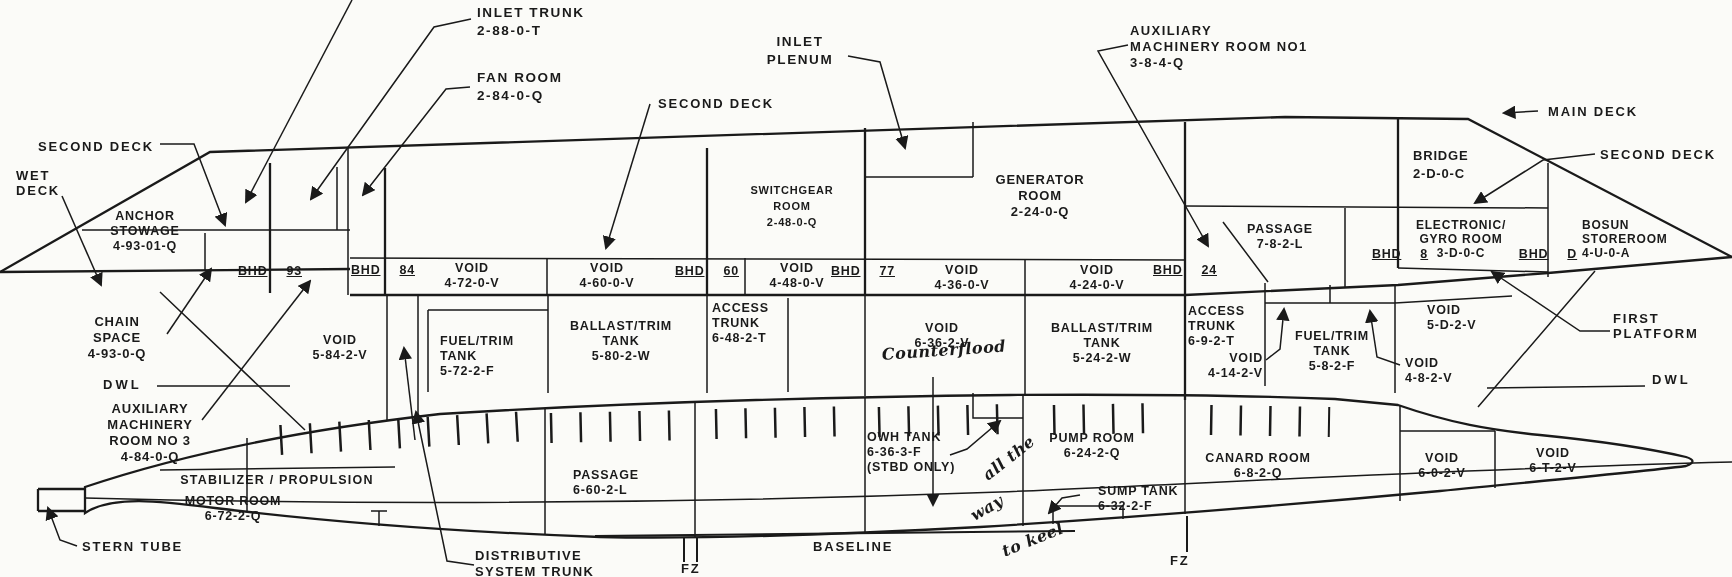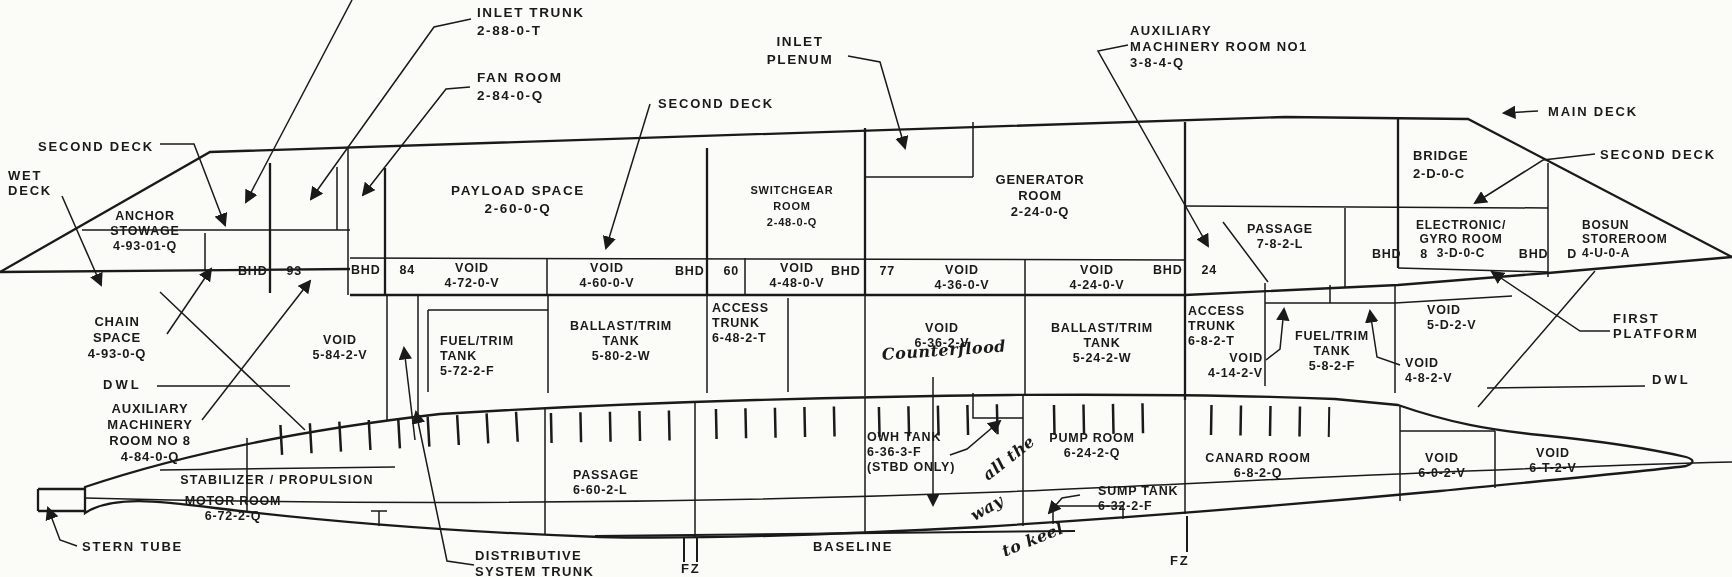--- a/index.html
+++ b/index.html
@@ -5,21 +5,21 @@
   :root{ --ink:#1a1a1a; --paper:#fbfbf8; }
   html,body{margin:0;padding:0;background:var(--paper);}
   #stage{position:relative;width:1732px;height:577px;overflow:hidden;background:var(--paper);}
   svg{position:absolute;left:0;top:0;}
   .lbl{position:absolute;white-space:nowrap;color:var(--ink);
        font:600 12.5px/15px "Liberation Sans",sans-serif;letter-spacing:.8px;}
   .c{transform:translateX(-50%);text-align:center;}
   .r{text-align:right;}
   .big{font-size:13.5px;line-height:18px;letter-spacing:1.6px;}
   .deck{font-size:13px;letter-spacing:1.8px;}
-  .bhd{display:flex;gap:19px;transform:translateX(-50%);}
+  .bhd{display:flex;gap:19px;transform:translateX(-50%);text-decoration:underline;}
   .hw{font:italic 600 16px/18px "DejaVu Serif",serif;letter-spacing:.5px;transform-origin:left center;}
 </style>
 </head>
 <body>
 
 <div id="stage">
 
 <svg width="1732" height="577" viewBox="0 0 1732 577">
   <defs>
     <marker id="ah" viewBox="0 0 10 10" refX="8.5" refY="5" markerWidth="9" markerHeight="9" orient="auto-start-reverse">
@@ -89,21 +89,21 @@
       <path d="M474,565 L447,561 L416,412"></path>
       <path d="M415,440 L404,348"></path>
       <path d="M950,455 L967,449 L1000,421"></path>
       <path d="M1080,495 L1062,498 L1049,513"></path>
       <path d="M933,377 L933,505"></path>
     </g>
   </g>
 </svg>
 
 <div class="lbl deck" style="left:38px;top:139px">SECOND DECK</div>
-<div class="lbl deck" style="left:8px;top:168px">
+<div class="lbl deck" style="left:16px;top:168px">
   <div>WET</div>
       <div>DECK</div>
 </div>
 <div class="lbl deck" style="left:658px;top:96px">SECOND DECK</div>
 <div class="lbl deck" style="left:1548px;top:104px">MAIN DECK</div>
 <div class="lbl deck" style="left:1600px;top:147px">SECOND DECK</div>
 <div class="lbl deck" style="left:1613px;top:311px">
   <div>FIRST</div>
       <div>PLATFORM</div>
 </div>
@@ -131,21 +131,21 @@
   <div>3-8-4-Q</div>
 </div>
 <div class="lbl c" style="left:117px;top:314px;font-size:13px;line-height:16px">
   <div>CHAIN</div>
   <div>SPACE</div>
   <div>4-93-0-Q</div>
 </div>
 <div class="lbl c" style="left:150px;top:401px;font-size:13px;line-height:16px">
   <div>AUXILIARY</div>
   <div>MACHINERY</div>
-  <div>ROOM NO 8</div>
+  <div>ROOM NO 3</div>
   <div>4-84-0-Q</div>
 </div>
 <div class="lbl deck" style="left:82px;top:539px">STERN TUBE</div>
 <div class="lbl" style="left:475px;top:548px;font-size:13px;letter-spacing:1.4px;line-height:16px">
   <div>DISTRIBUTIVE</div>
   <div>SYSTEM TRUNK</div>
 </div>
 
 <div class="lbl bhd" style="left:270px;top:264px">
       <span>BHD</span>
@@ -174,24 +174,20 @@
 <div class="lbl bhd" style="left:1548px;top:247px">
       <span>BHD</span>
       <span>D</span>
     </div>
 
 <div class="lbl c" style="left:145px;top:209px">
   <div>ANCHOR</div>
       <div>STOWAGE</div>
       <div>4-93-01-Q</div>
 </div>
-<div class="lbl c big" style="left:518px;top:182px">
-  <div>PAYLOAD SPACE</div>
-      <div>2-60-0-Q</div>
-</div>
 <div class="lbl c" style="left:792px;top:182px;font-size:11px;line-height:16px">
   <div>SWITCHGEAR</div>
       <div>ROOM</div>
       <div>2-48-0-Q</div>
 </div>
 <div class="lbl c" style="left:1040px;top:172px;font-size:13px;line-height:16px">
   <div>GENERATOR</div>
       <div>ROOM</div>
       <div>2-24-0-Q</div>
 </div>
@@ -259,21 +255,21 @@
       <div>6-36-2-V</div>
     </div>
 <div class="lbl c" style="left:1102px;top:321px">
   <div>BALLAST/TRIM</div>
       <div>TANK</div>
       <div>5-24-2-W</div>
 </div>
 <div class="lbl" style="left:1188px;top:304px">
   <div>ACCESS</div>
       <div>TRUNK</div>
-      <div>6-8-2-T</div>
+      <div>6-9-2-T</div>
 </div>
 <div class="lbl r" style="left:1188px;top:351px;width:75px">
   <div>VOID</div>
       <div>4-14-2-V</div>
 </div>
 <div class="lbl c" style="left:1332px;top:329px">
   <div>FUEL/TRIM</div>
       <div>TANK</div>
       <div>5-8-2-F</div>
 </div>

